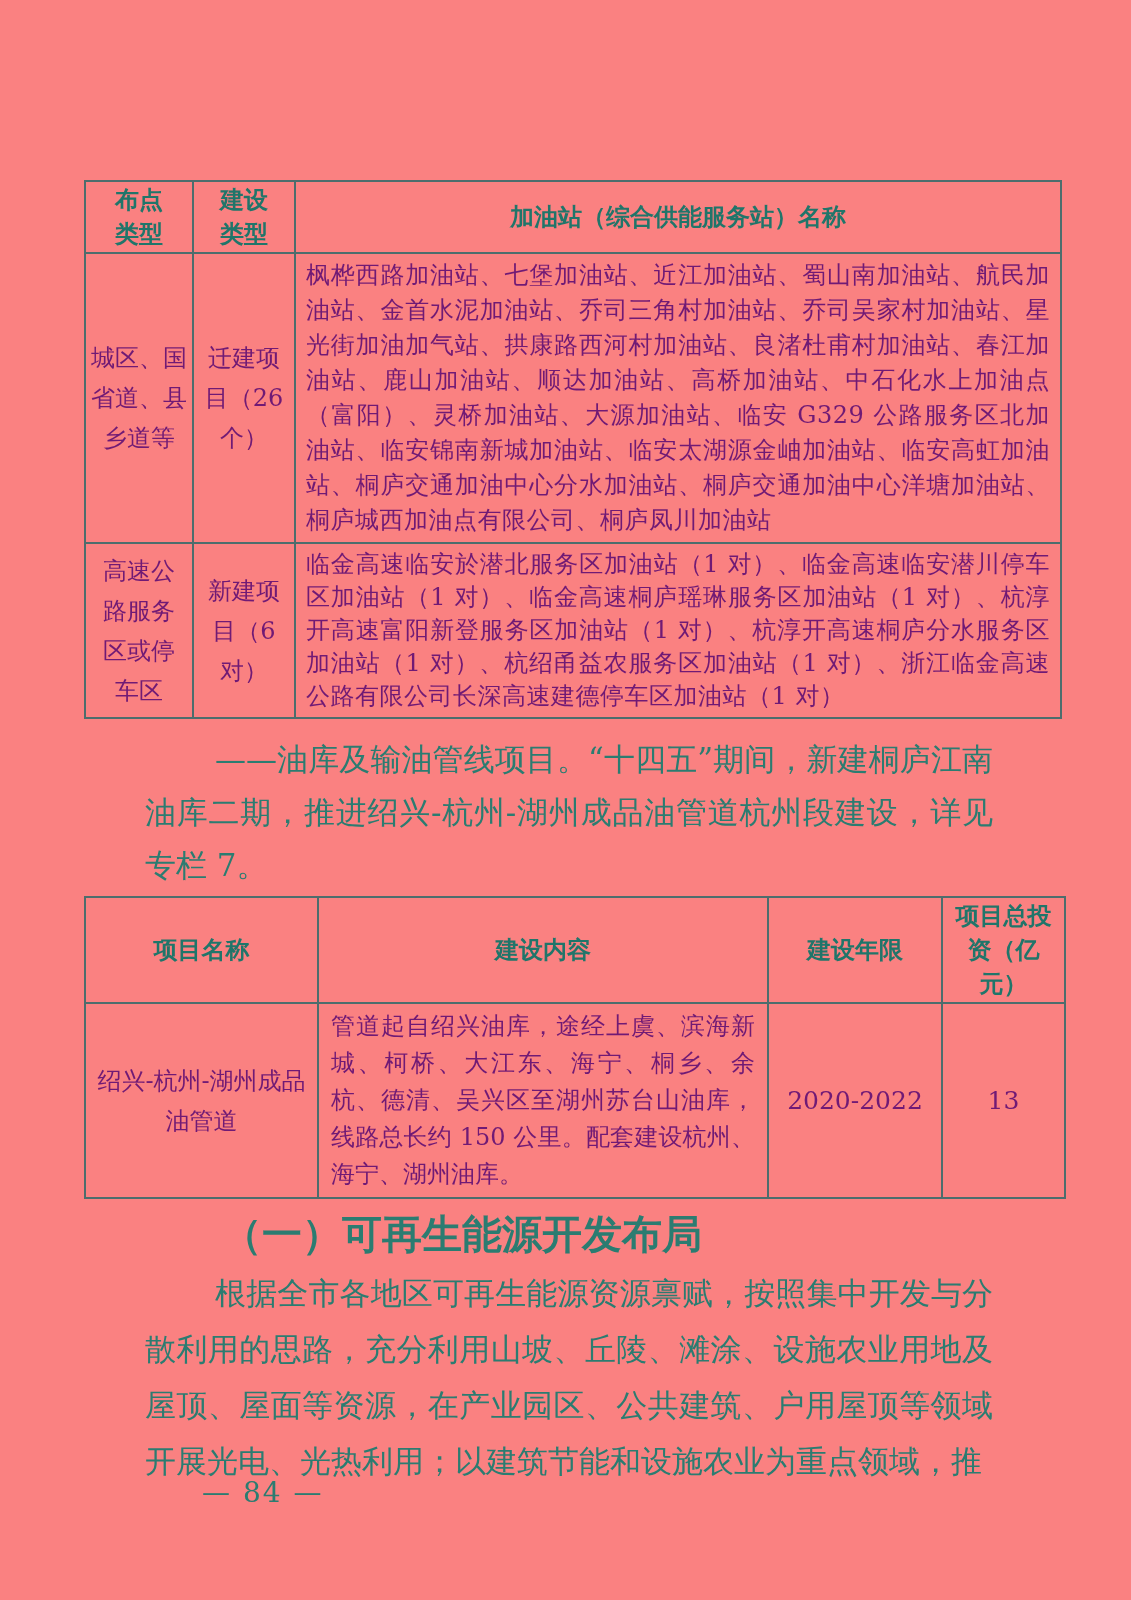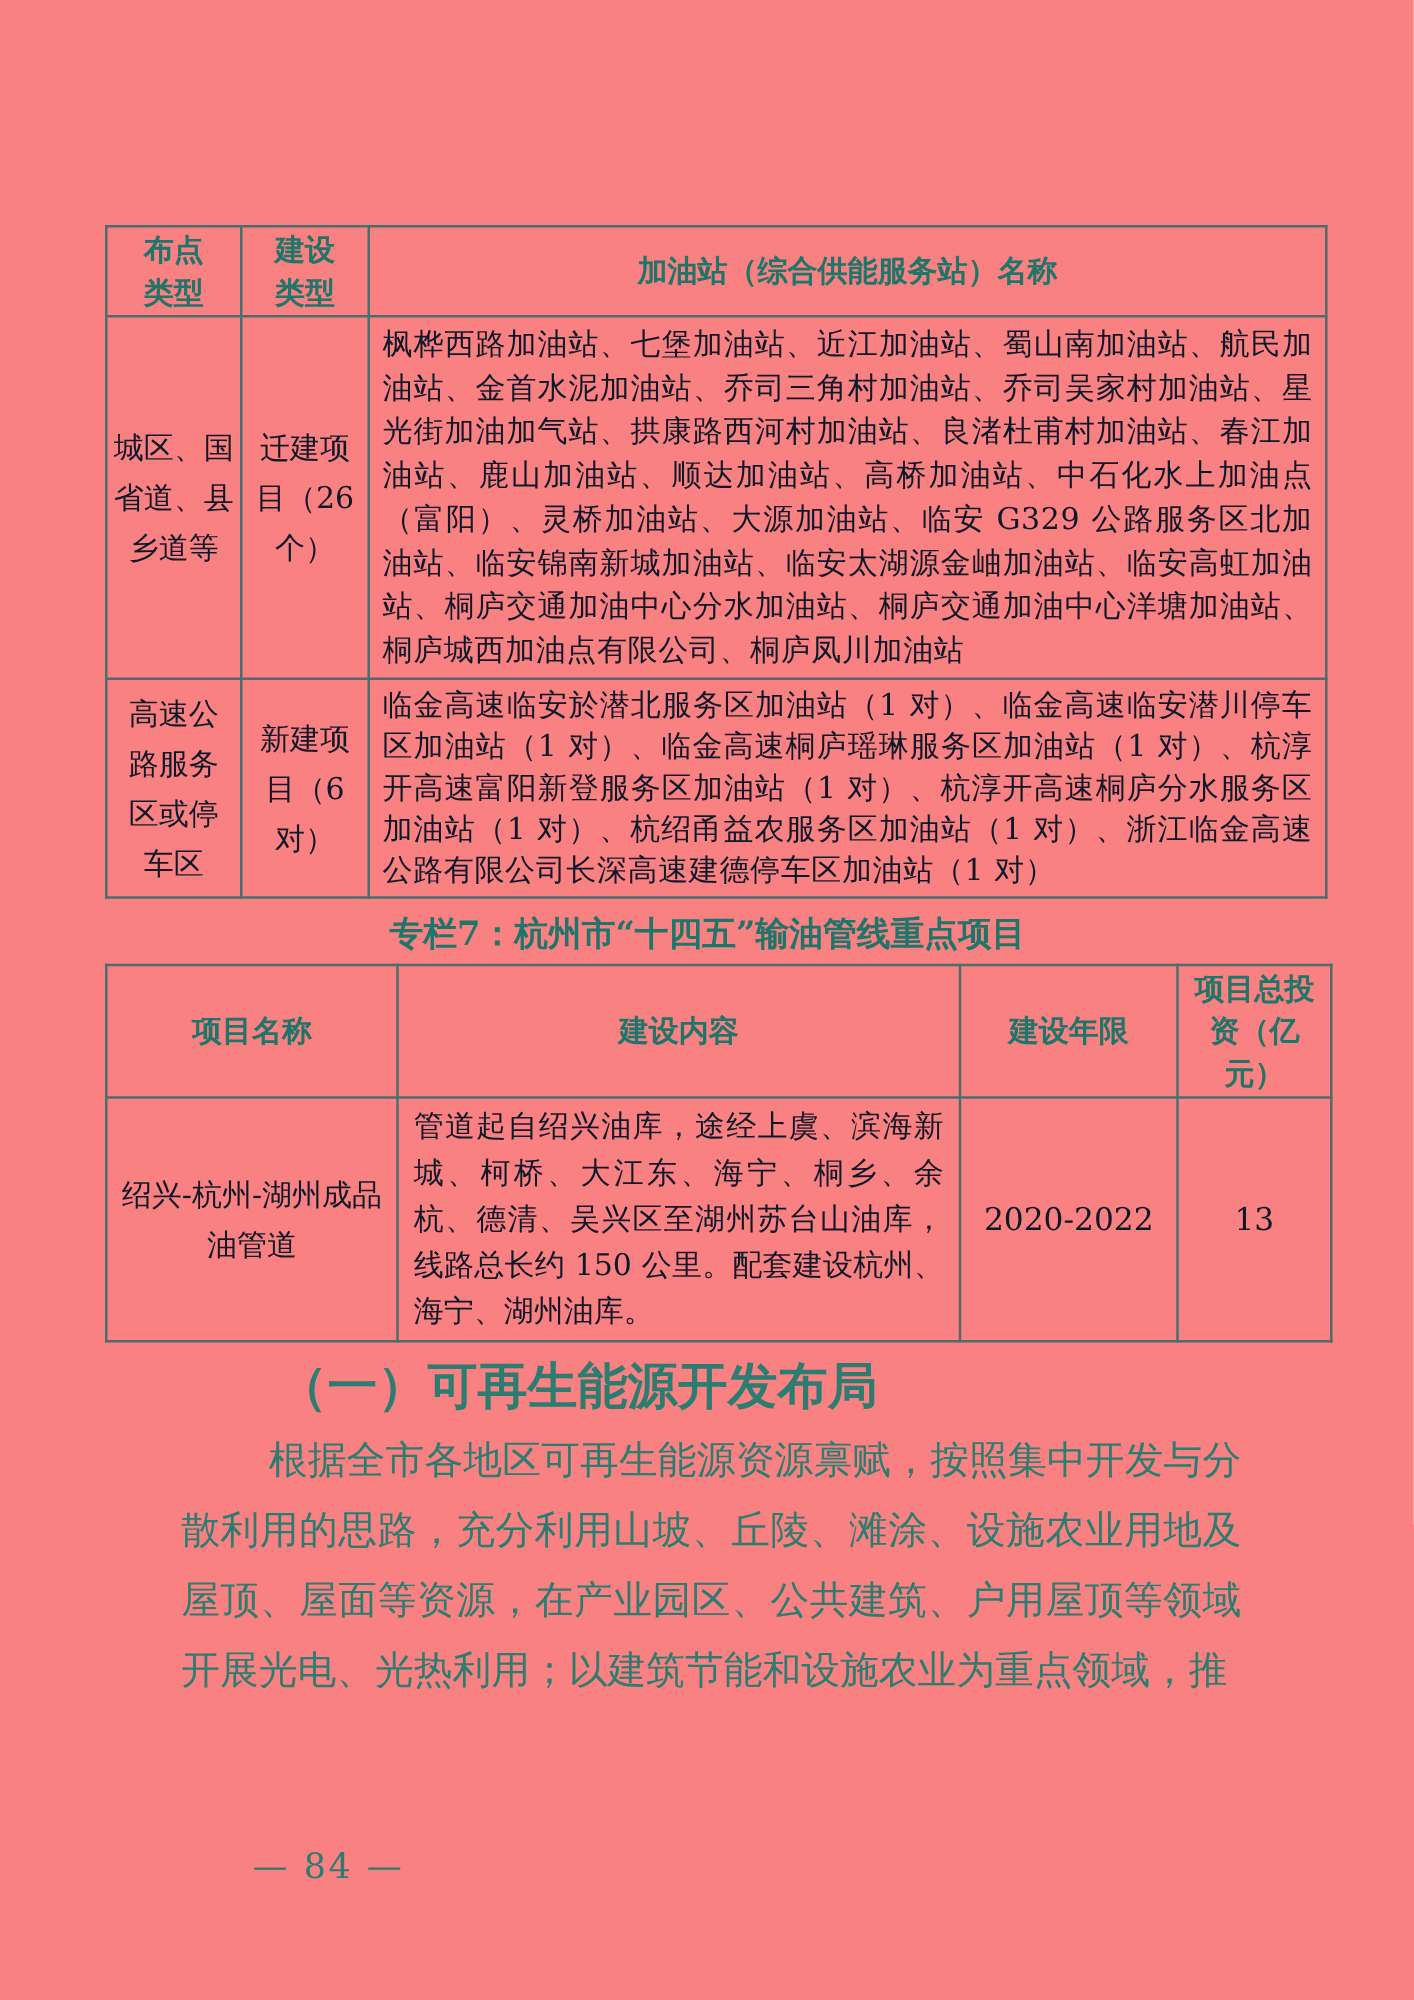--- a/index.html
+++ b/index.html
@@ -10,21 +10,21 @@
     background:#fa8181;
     color:#2b7c71;
     font-family:"DejaVu Serif","Liberation Serif",serif;
     overflow:hidden;
   }
   
   table{border-collapse:collapse;table-layout:fixed;}
   .doc-table{margin-left:84px;width:964px;}
   .doc-table td,.doc-table th{
     border:2px solid #4d6d6d;
-    color:#0f172a;
+    color:#701a75;
     vertical-align:middle;
   }
   .t1-col1{width:104px;}
   .t1-col2{width:98px;}
   .t1-col3{width:762px;}
   th.hdr{
     font-weight:bold;
     font-size:24px;
     text-align:center;
     white-space:pre-line;
@@ -138,22 +138,22 @@
 区或停
 车区</td>
       <td class="cell-center">新建项
 目（6
 对）</td>
       <td class="names-cell lh33">临金高速临安於潜北服务区加油站（1 对）、临金高速临安潜川停车区加油站（1 对）、临金高速桐庐瑶琳服务区加油站（1 对）、杭淳开高速富阳新登服务区加油站（1 对）、杭淳开高速桐庐分水服务区加油站（1 对）、杭绍甬益农服务区加油站（1 对）、浙江临金高速公路有限公司长深高速建德停车区加油站（1 对）</td>
     </tr>
   </tbody>
     </table>
 
+  <div class="para">——油库及输油管线项目。“十四五”期间，新建桐庐江南油库二期，推进绍兴-杭州-湖州成品油管道杭州段建设，详见专栏 7。</div>
 
-  <div class="box-title">专栏7：杭州市“十四五”输油管线重点项目</div>
 
   <table class="doc-table t2">
     <tbody>
         <tr class="t2-head">
       <th class="hdr t2-col1">项目名称</th>
       <th class="hdr t2-col2">建设内容</th>
       <th class="hdr t2-col3">建设年限</th>
       <th class="hdr t2-col4">项目总投
 资（亿元）</th>
     </tr>

